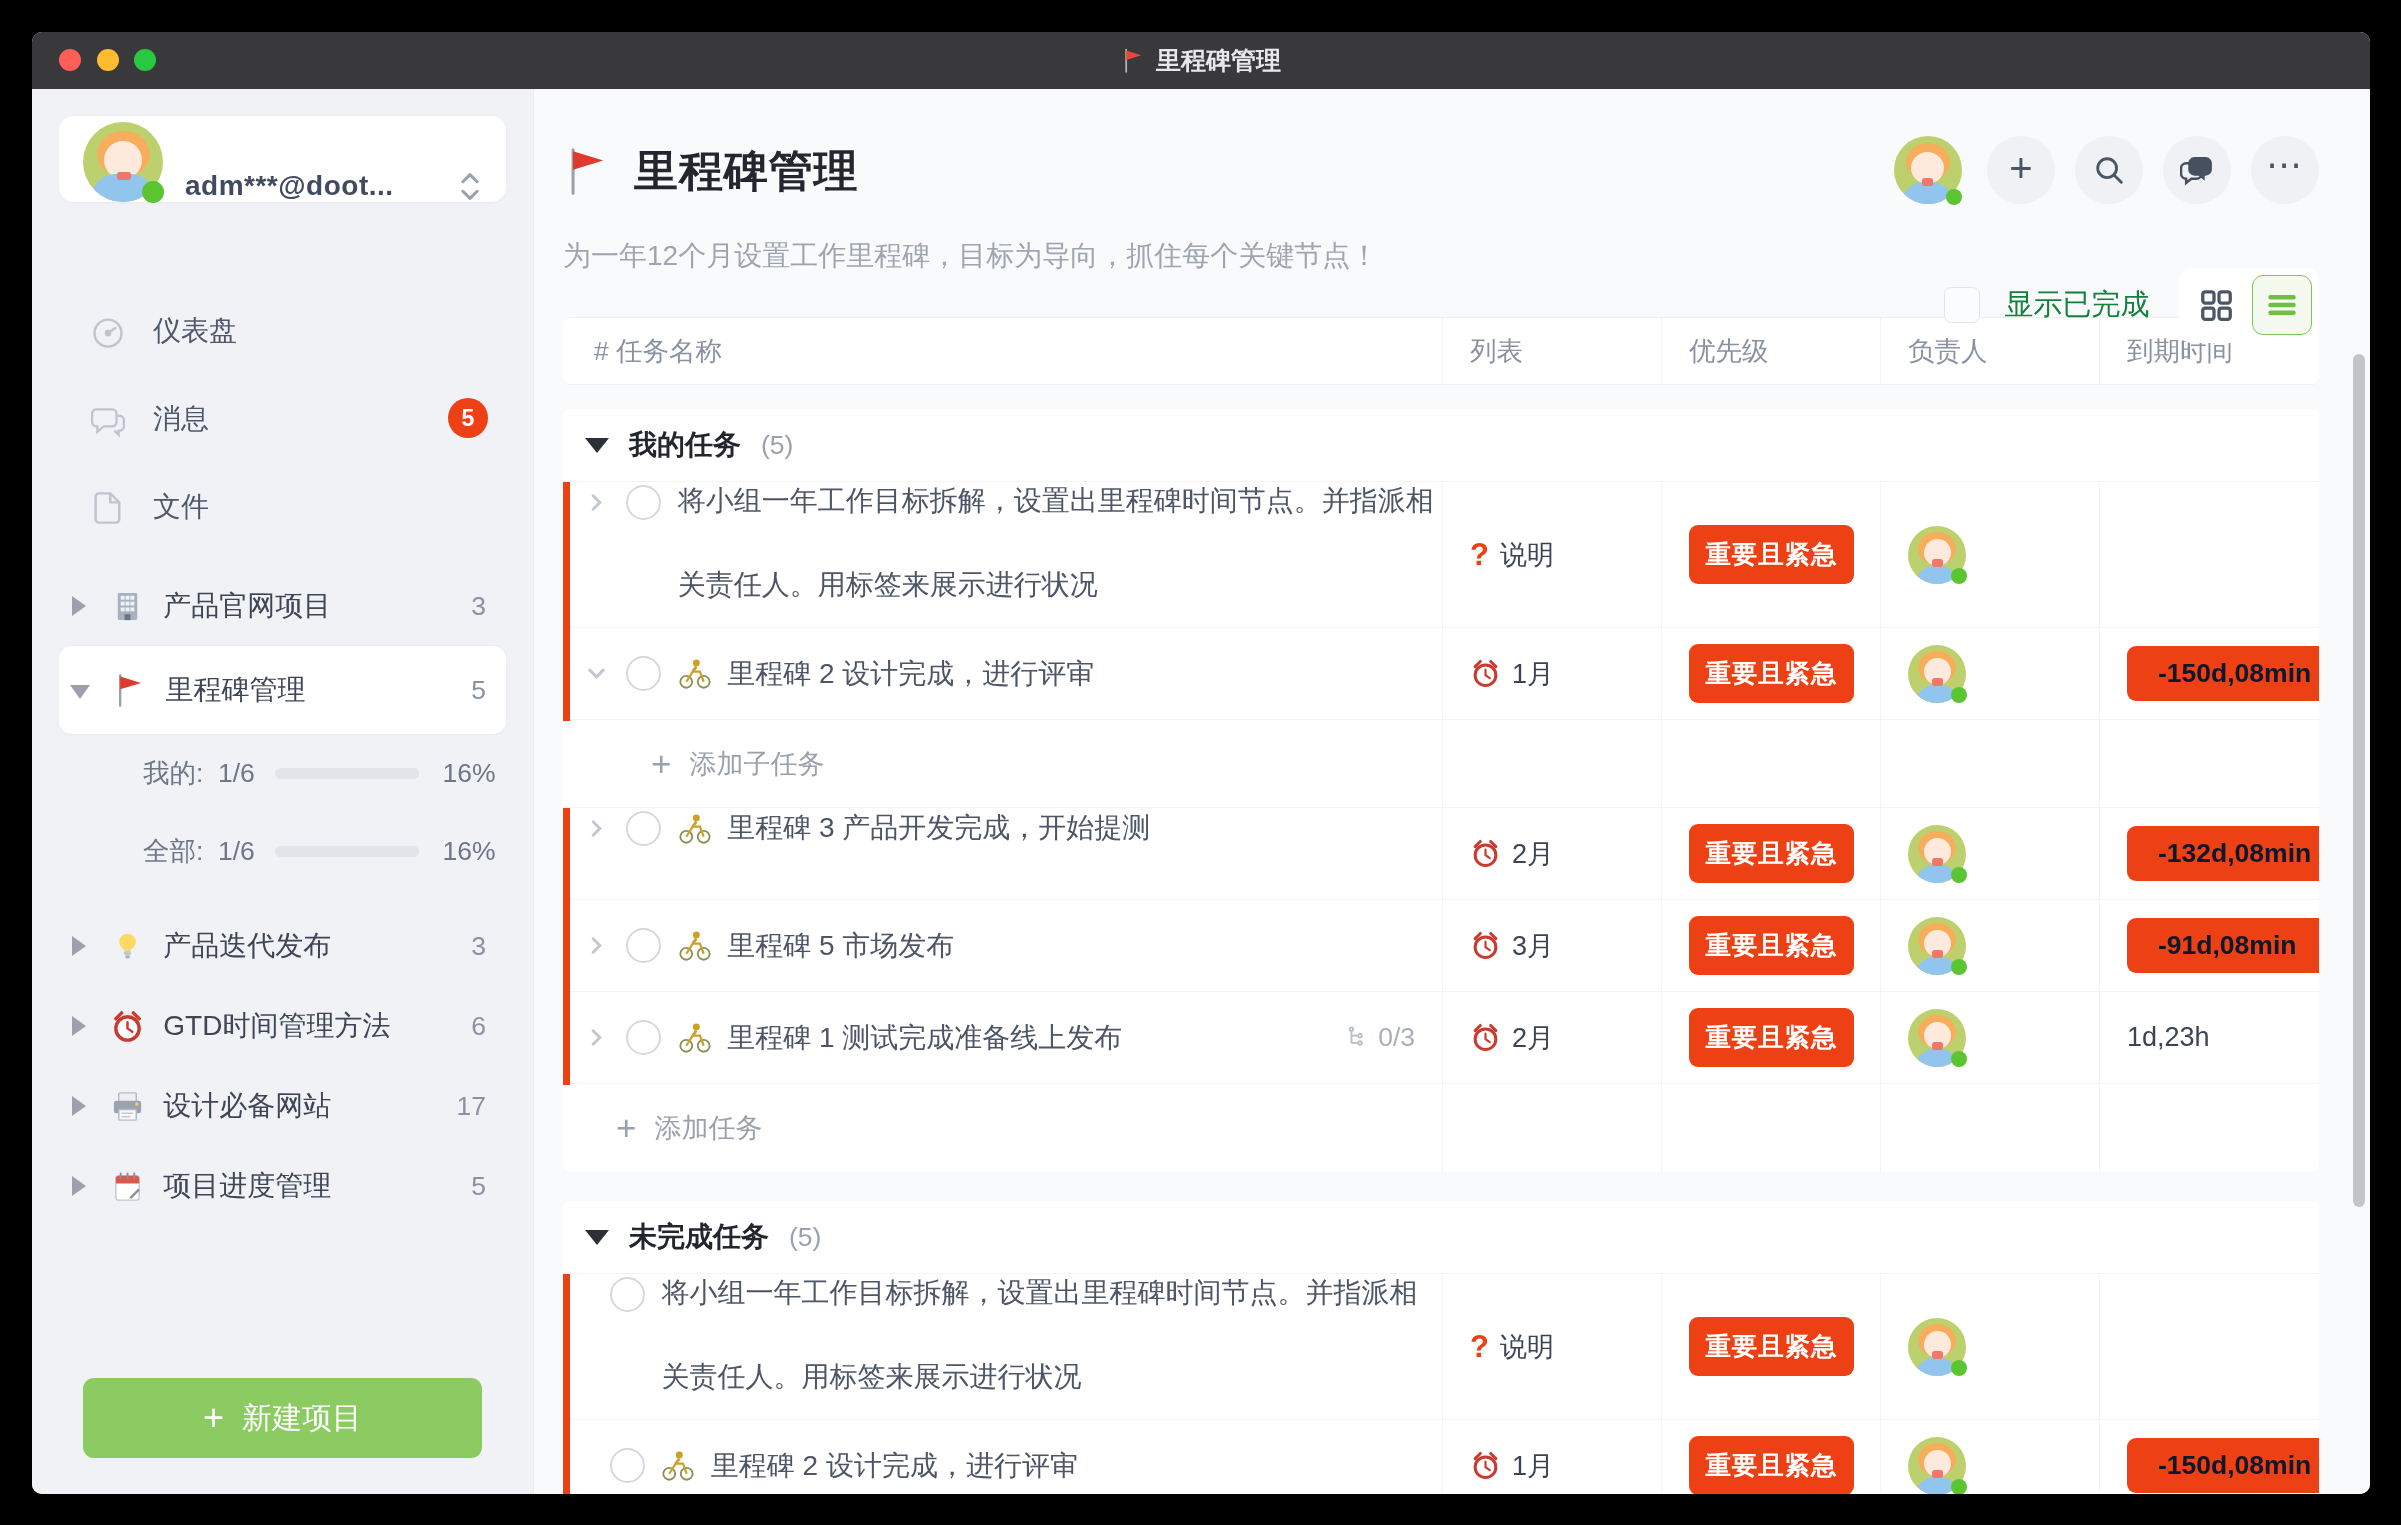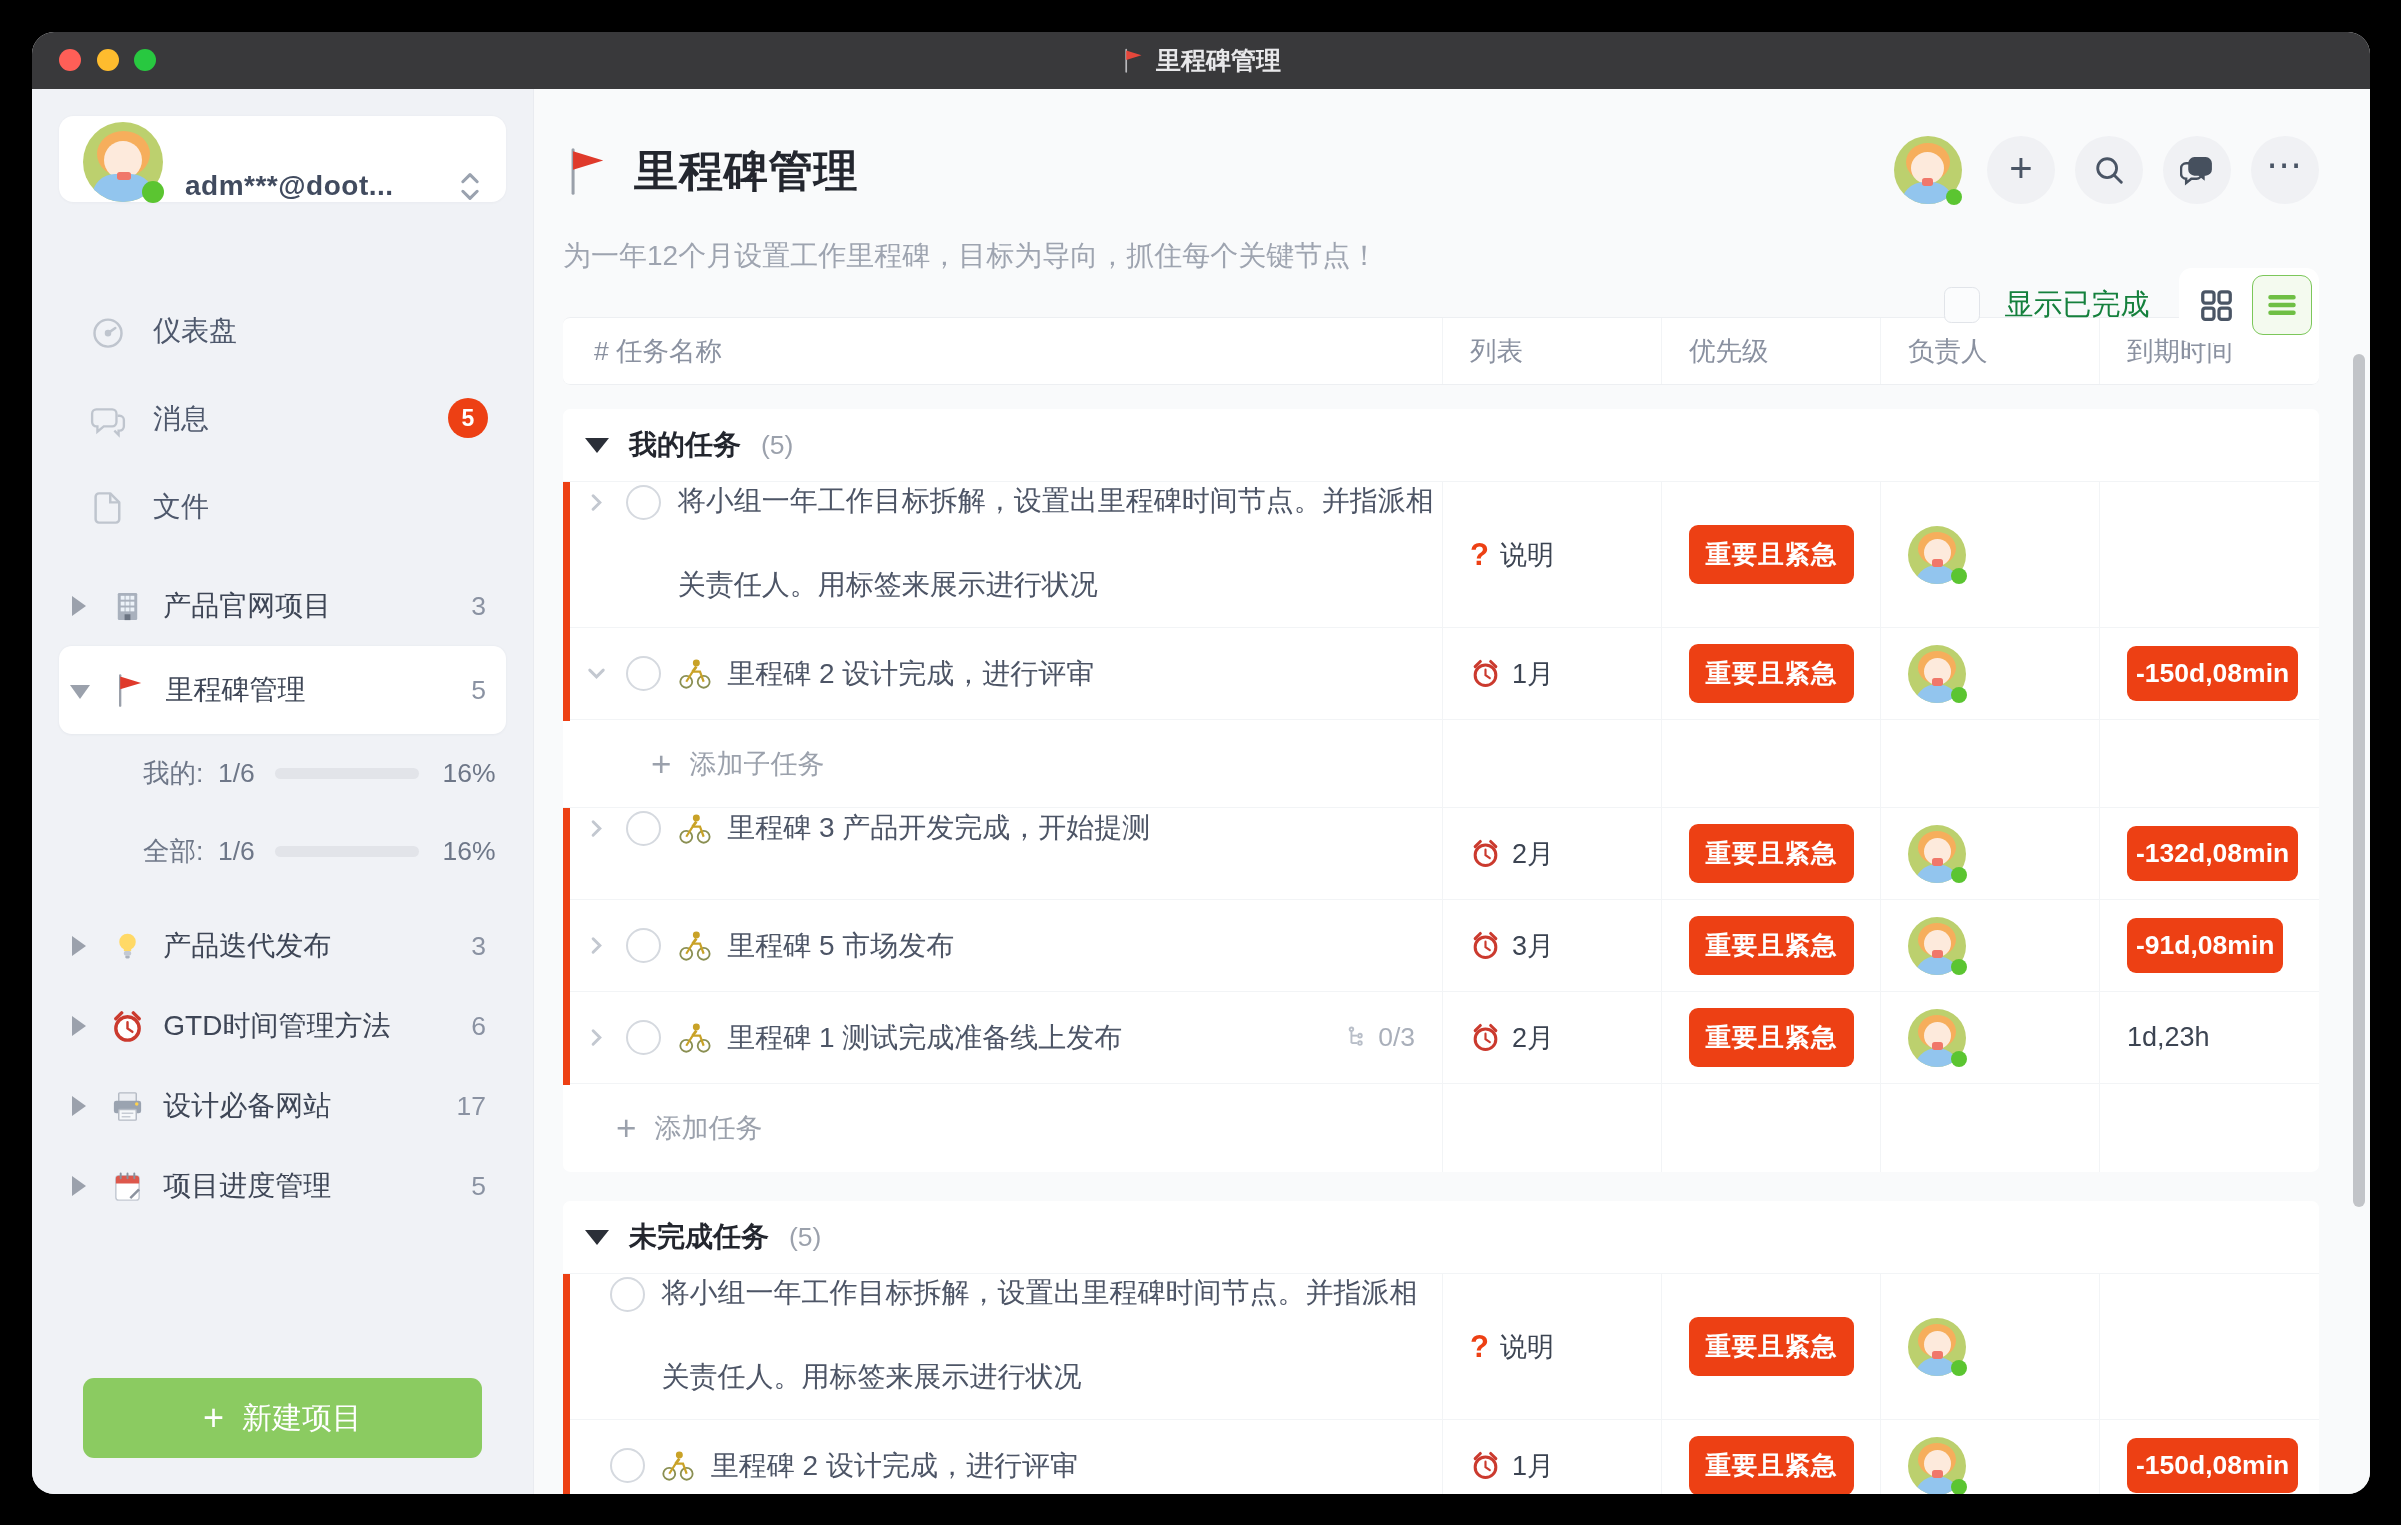--- a/index.html
+++ b/index.html
@@ -1,17 +1,17 @@
 <!DOCTYPE html>
 <html style="font-size:14.6px"><head>
 <meta charset="utf-8">
 <style>
   * { margin:0; padding:0; box-sizing:border-box; }
   html,body { width:2401px; height:1526px; background:#000; font-family:"Liberation Sans","DejaVu Sans",sans-serif; }
-  .window { position:absolute; left:32px; top:32px; width:2338px; height:1462px; border-radius:22px; overflow:hidden; background:#F9FAFB; }
+  .window { position:absolute; left:32px; top:32px; width:2338px; height:1462px; border-radius:10px; overflow:hidden; background:#F9FAFB; }
 
   
   .titlebar { height:57px; background:#39393B; display:flex; align-items:center; justify-content:center; position:relative; }
   .traffic { position:absolute; left:27px; top:17.3px; display:flex; gap:15.5px; }
   .tl { width:22px; height:22px; border-radius:50%; }
   .tl.red{background:#FF5F57;} .tl.yellow{background:#FEBC2E;} .tl.green{background:#28C840;}
   .tb-title { display:flex; align-items:center; gap:11px; color:#E8E8EA; font-size:25px; font-weight:bold; }
 
   .app { display:flex; height:1405px; }
 
@@ -76,21 +76,21 @@
   .name-cell { padding-left:20px !important; gap:16.4px; align-items:flex-start !important; padding-top:27px; padding-bottom:27px; }
   .name-cell .lead { display:flex; align-items:center; gap:16.4px; height:40px; flex:none; }
   .row-title { font-size:28px; color:#4D5566; line-height:84px; max-width:757px; margin-top:-23px; }
   .row-title.single { line-height:40px; margin-top:0; }
   .ckbox { width:35px; height:35px; border-radius:50%; border:2.7px solid #D5D9DF; background:#fff; flex:none; cursor:pointer; }
   .chev { flex:none; cursor:pointer; }
   .sub-count { margin-left:auto; padding-right:27px; display:flex; align-items:center; gap:9px; color:#A9AFBA; font-size:26.5px; align-self:center; }
   .list-label { font-size:27px; color:#3C4452; }
   .list-cell { gap:11px; }
   .pri-badge { background:#ED4014; color:#fff; font-size:25.5px; font-weight:bold; padding:12px 16.4px; border-radius:9px; letter-spacing:0.9px; }
-  .due-badge { background:#ED4014; color:#ffffff; font-size:26.5px; font-weight:bold; padding:12px 9px; border-radius:9px; }
+  .due-badge { background:#ED4014; color:#0f172a; font-size:26.5px; font-weight:bold; padding:12px 31px; border-radius:9px; }
   .due-plain { font-size:27px; color:#3C4452; }
   .add-row { height:88px; display:flex; align-items:center; gap:18px; color:#9BA1AC; font-size:27px; cursor:pointer; border-bottom:1.8px solid #F2F4F6; position:relative; }
   .add-row .ap { font-size:35px; font-weight:300; color:#9BA1AC; }
   .add-sub { padding-left:88px; }
   .add-task { padding-left:53px; }
   .grid-bg { position:absolute; top:0; bottom:0; left:0; right:0; display:grid; grid-template-columns:879px 219px 219px 219px 1fr; pointer-events:none; }
   .grid-bg i + i { border-left:1.8px solid #F2F4F6; }
 
   
   .avatar { position:relative; width:58px; height:58px; flex:none; }

